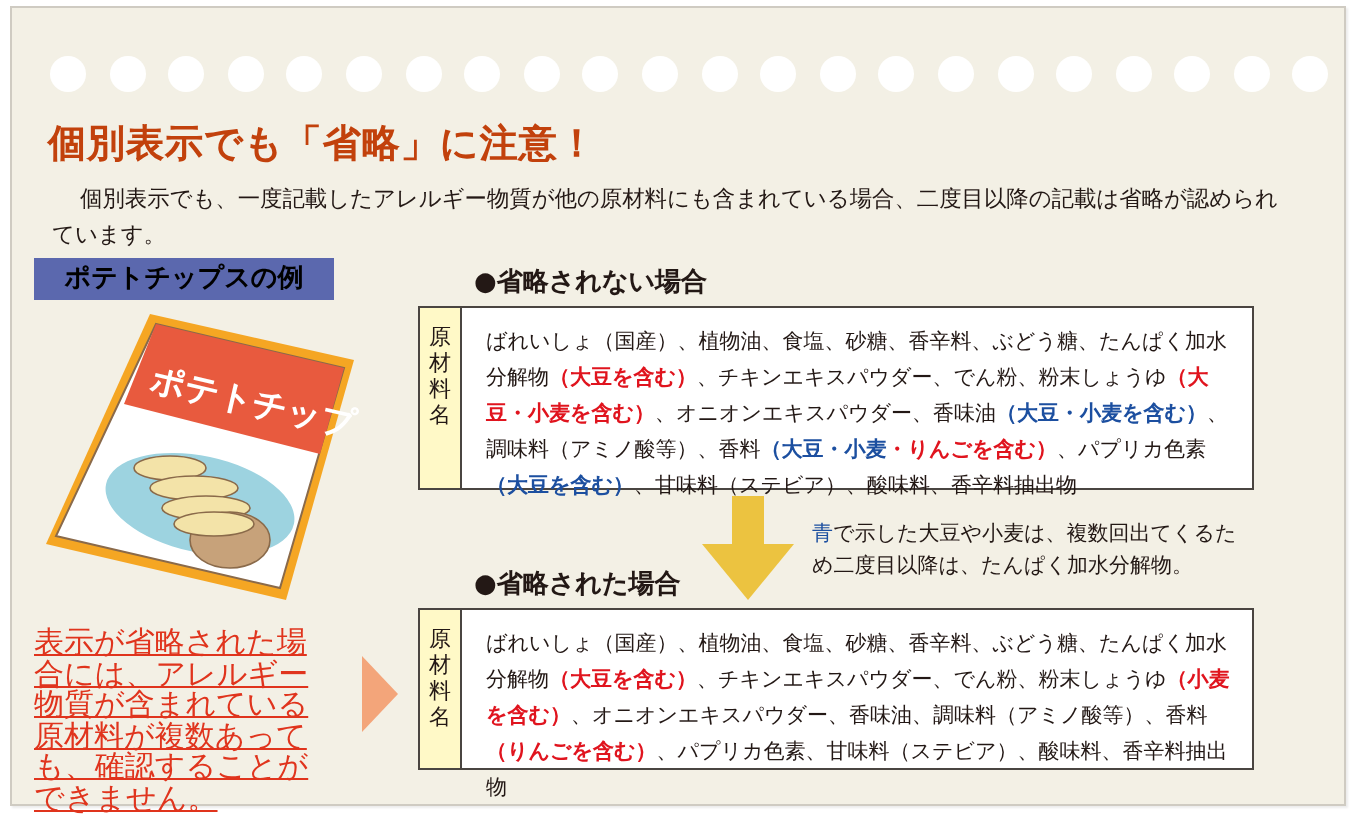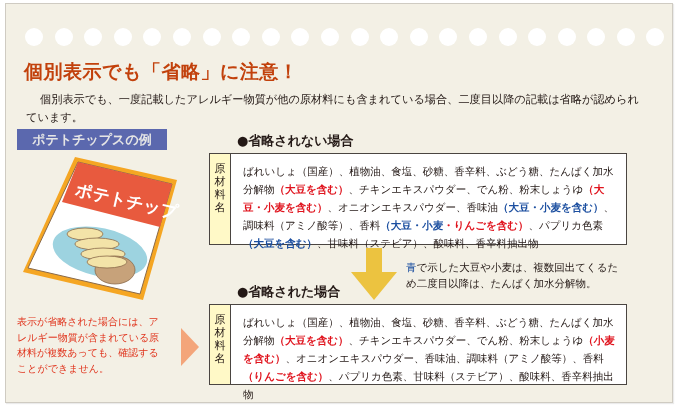--- a/index.html
+++ b/index.html
@@ -4,24 +4,24 @@
 <style>
   html, body { margin:0; padding:0; background:#ffffff; }
   body { width:680px; height:415px; position:relative; overflow:hidden;
          font-family:"DejaVu Sans", "Liberation Sans", sans-serif; color:#231815; }
   .card { position:absolute; left:5px; top:3px; width:666px; height:398px;
           background:#f3f0e5; border:1px solid #cfcbc2; box-shadow:1px 1px 1px rgba(0,0,0,0.08); }
   .dots { position:absolute; left:19px; top:24px; width:640px; height:18px; display:flex; gap:11.6px; }
   .dot { width:18px; height:18px; border-radius:50%; background:#ffffff; flex:0 0 18px; }
   .title { position:absolute; left:24px; top:59px; font-size:19px; font-weight:bold; color:#c2410c; letter-spacing:0.5px; white-space:nowrap; }
   .intro { position:absolute; left:26px; top:91px; width:620px; font-size:11.2px; line-height:18px; text-indent:14px; }
-  .ex-label { position:absolute; left:17px; top:129px; width:150px; height:21px; background:#5b68ae; color:#e5e5e5;
+  .ex-label { position:absolute; left:17px; top:129px; width:150px; height:21px; background:#5b68ae; color:#000000;
               font-size:13px; font-weight:bold; line-height:21px; text-align:center; }
   .bag { position:absolute; left:15px; top:152px; width:170px; height:150px; }
-  .note-red { position:absolute; left:17px; top:314px; width:150px; font-size:10px; line-height:15.5px; color:#e0341d; }
+  .note-red { position:absolute; left:17px; top:314px; width:150px; font-size:15px; line-height:15.5px; color:#e0341d;text-decoration:underline; }
   .tri { position:absolute; left:181px; top:328px; width:0; height:0; border-top:19px solid transparent;
          border-bottom:19px solid transparent; border-left:18px solid #f3a57a; }
   .sec-h { position:absolute; font-size:13px; font-weight:bold; white-space:nowrap;margin-left:28px; }
   .tbl { position:absolute; left:209px; width:416px; background:#fff; border:1px solid #4a4541; display:flex; }
   .tbl .lbl { width:21px; background:#fff9c7; border-right:1px solid #4a4541; font-size:11px; line-height:13px;
               text-align:center; padding-top:8px; box-sizing:border-box; }
   .tbl .lbl span { display:block; }
   .tbl .body { flex:1; padding:8px 10px 6px 12px; font-size:10.5px; line-height:18px; }
   .red { color:#e0141e; font-weight:bold; }
   .blue { color:#1c4fa0; font-weight:bold; }

